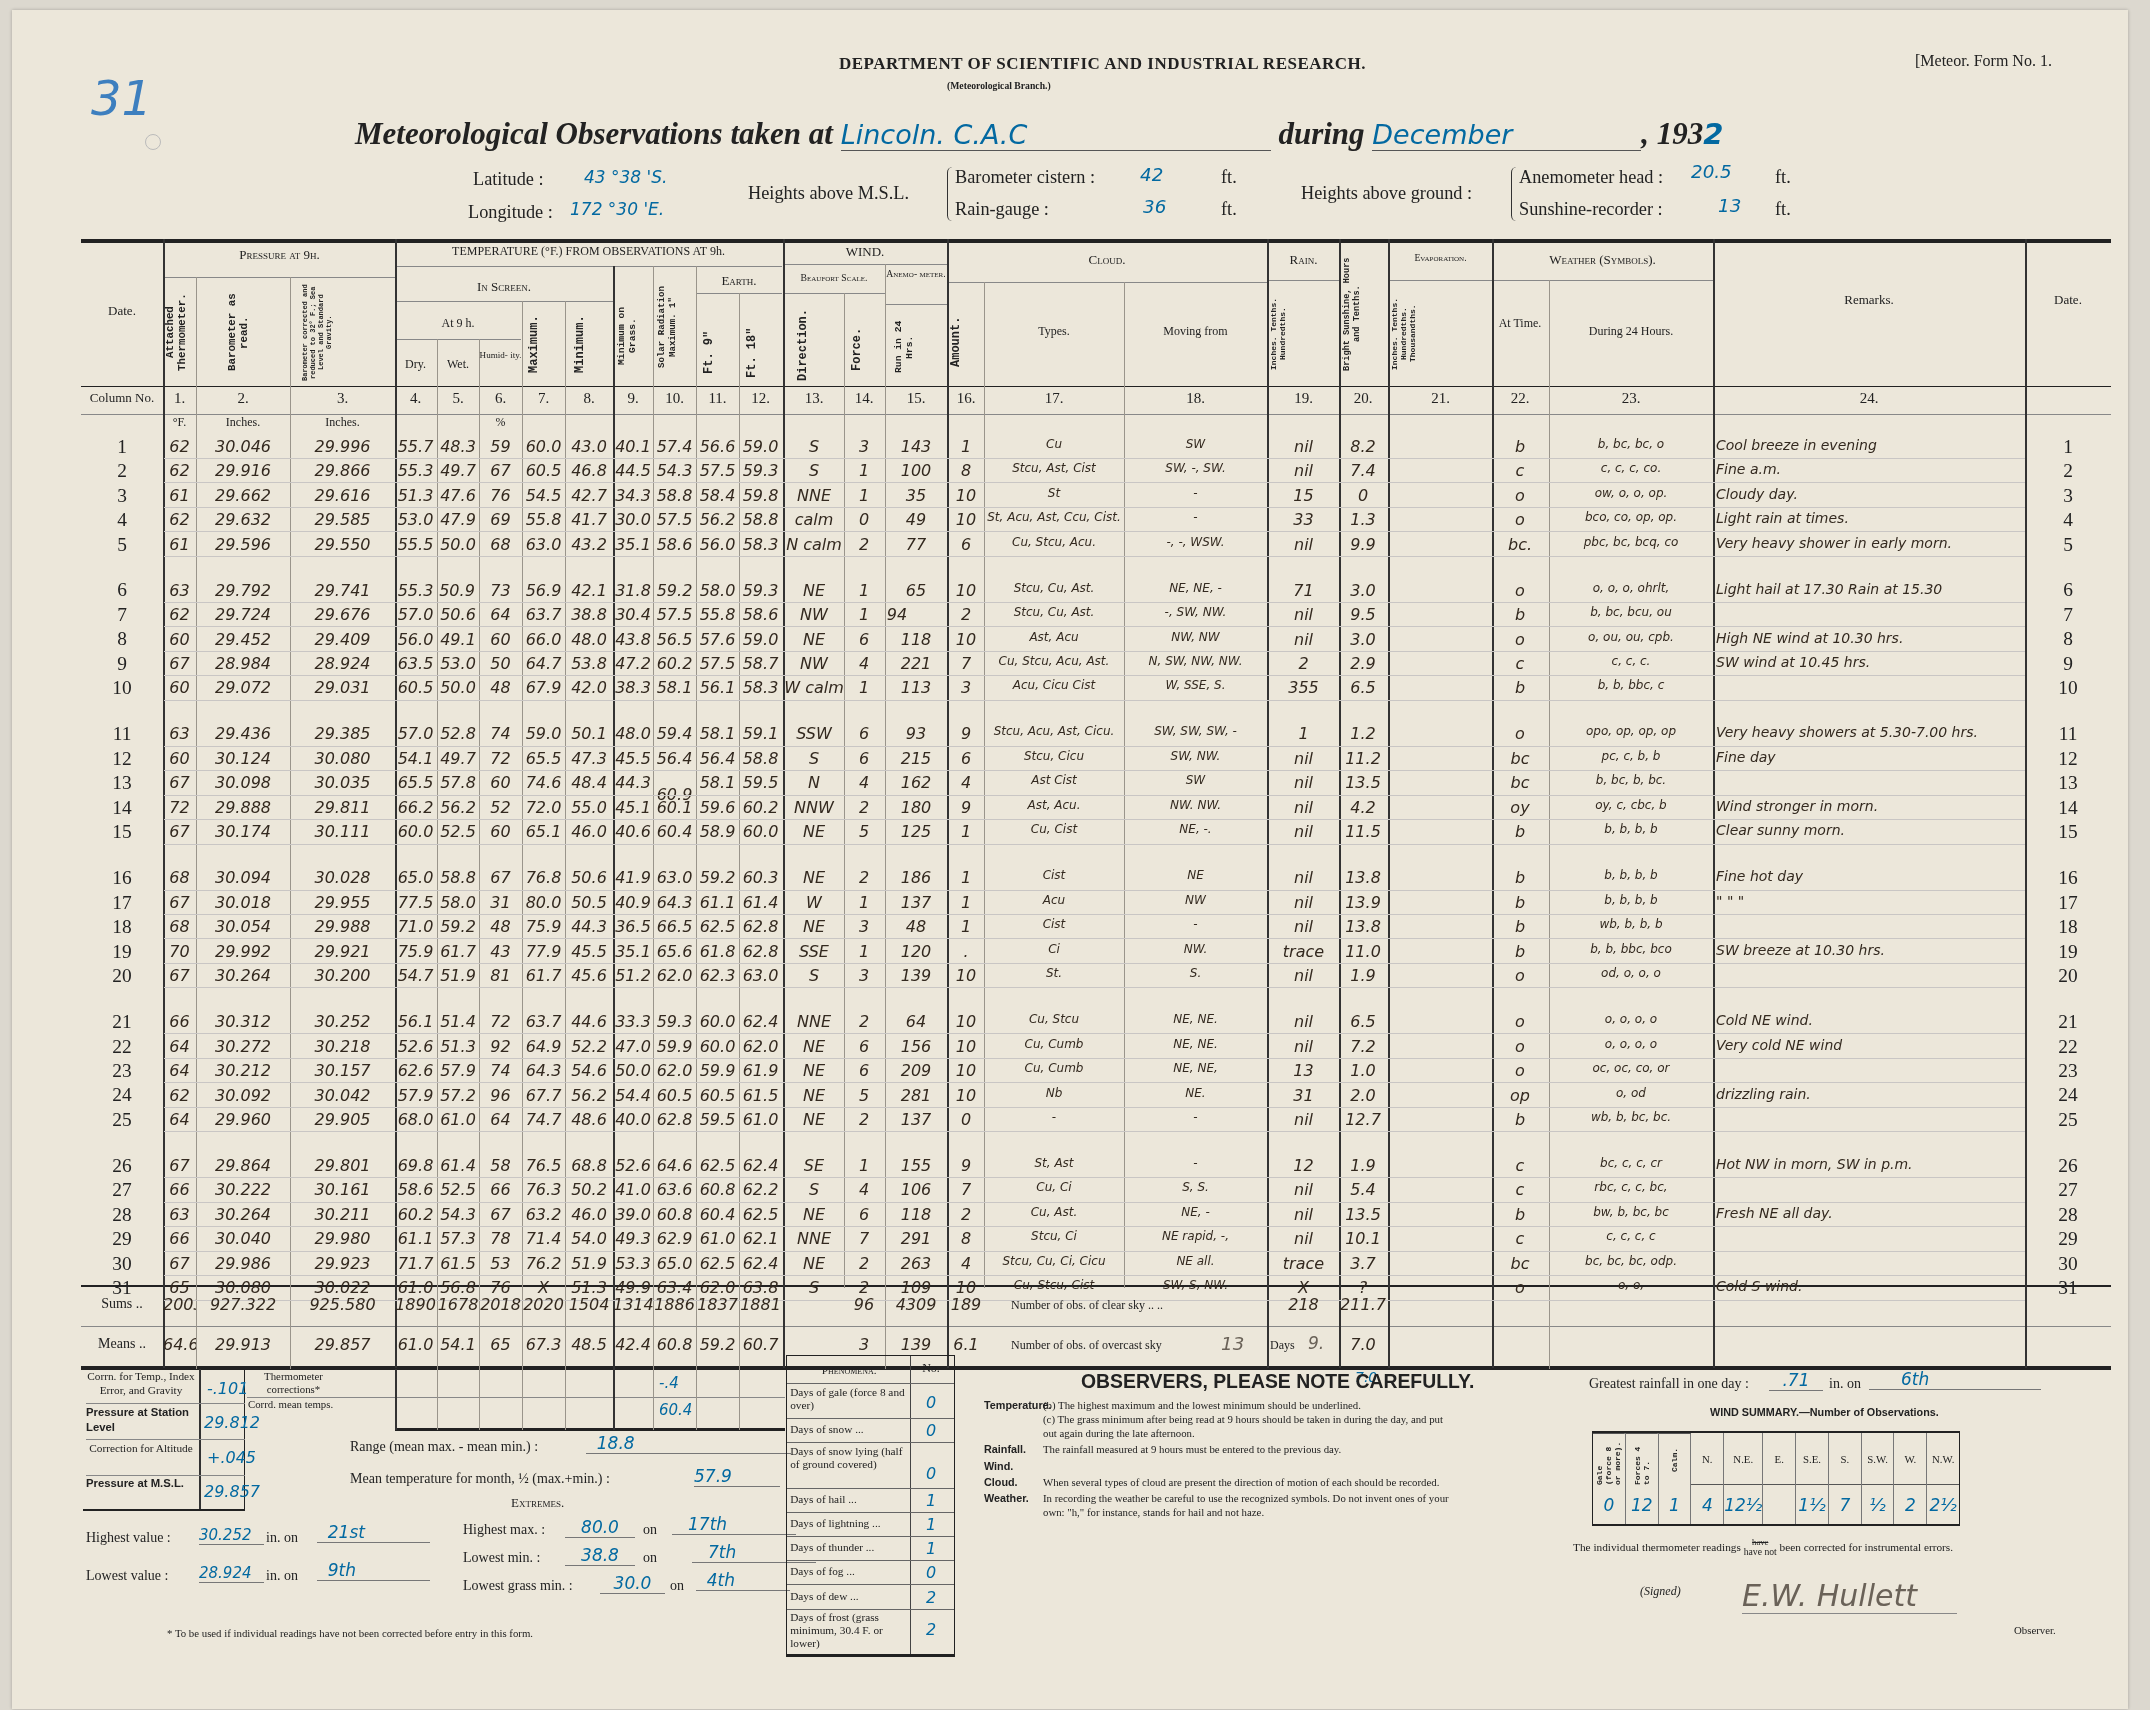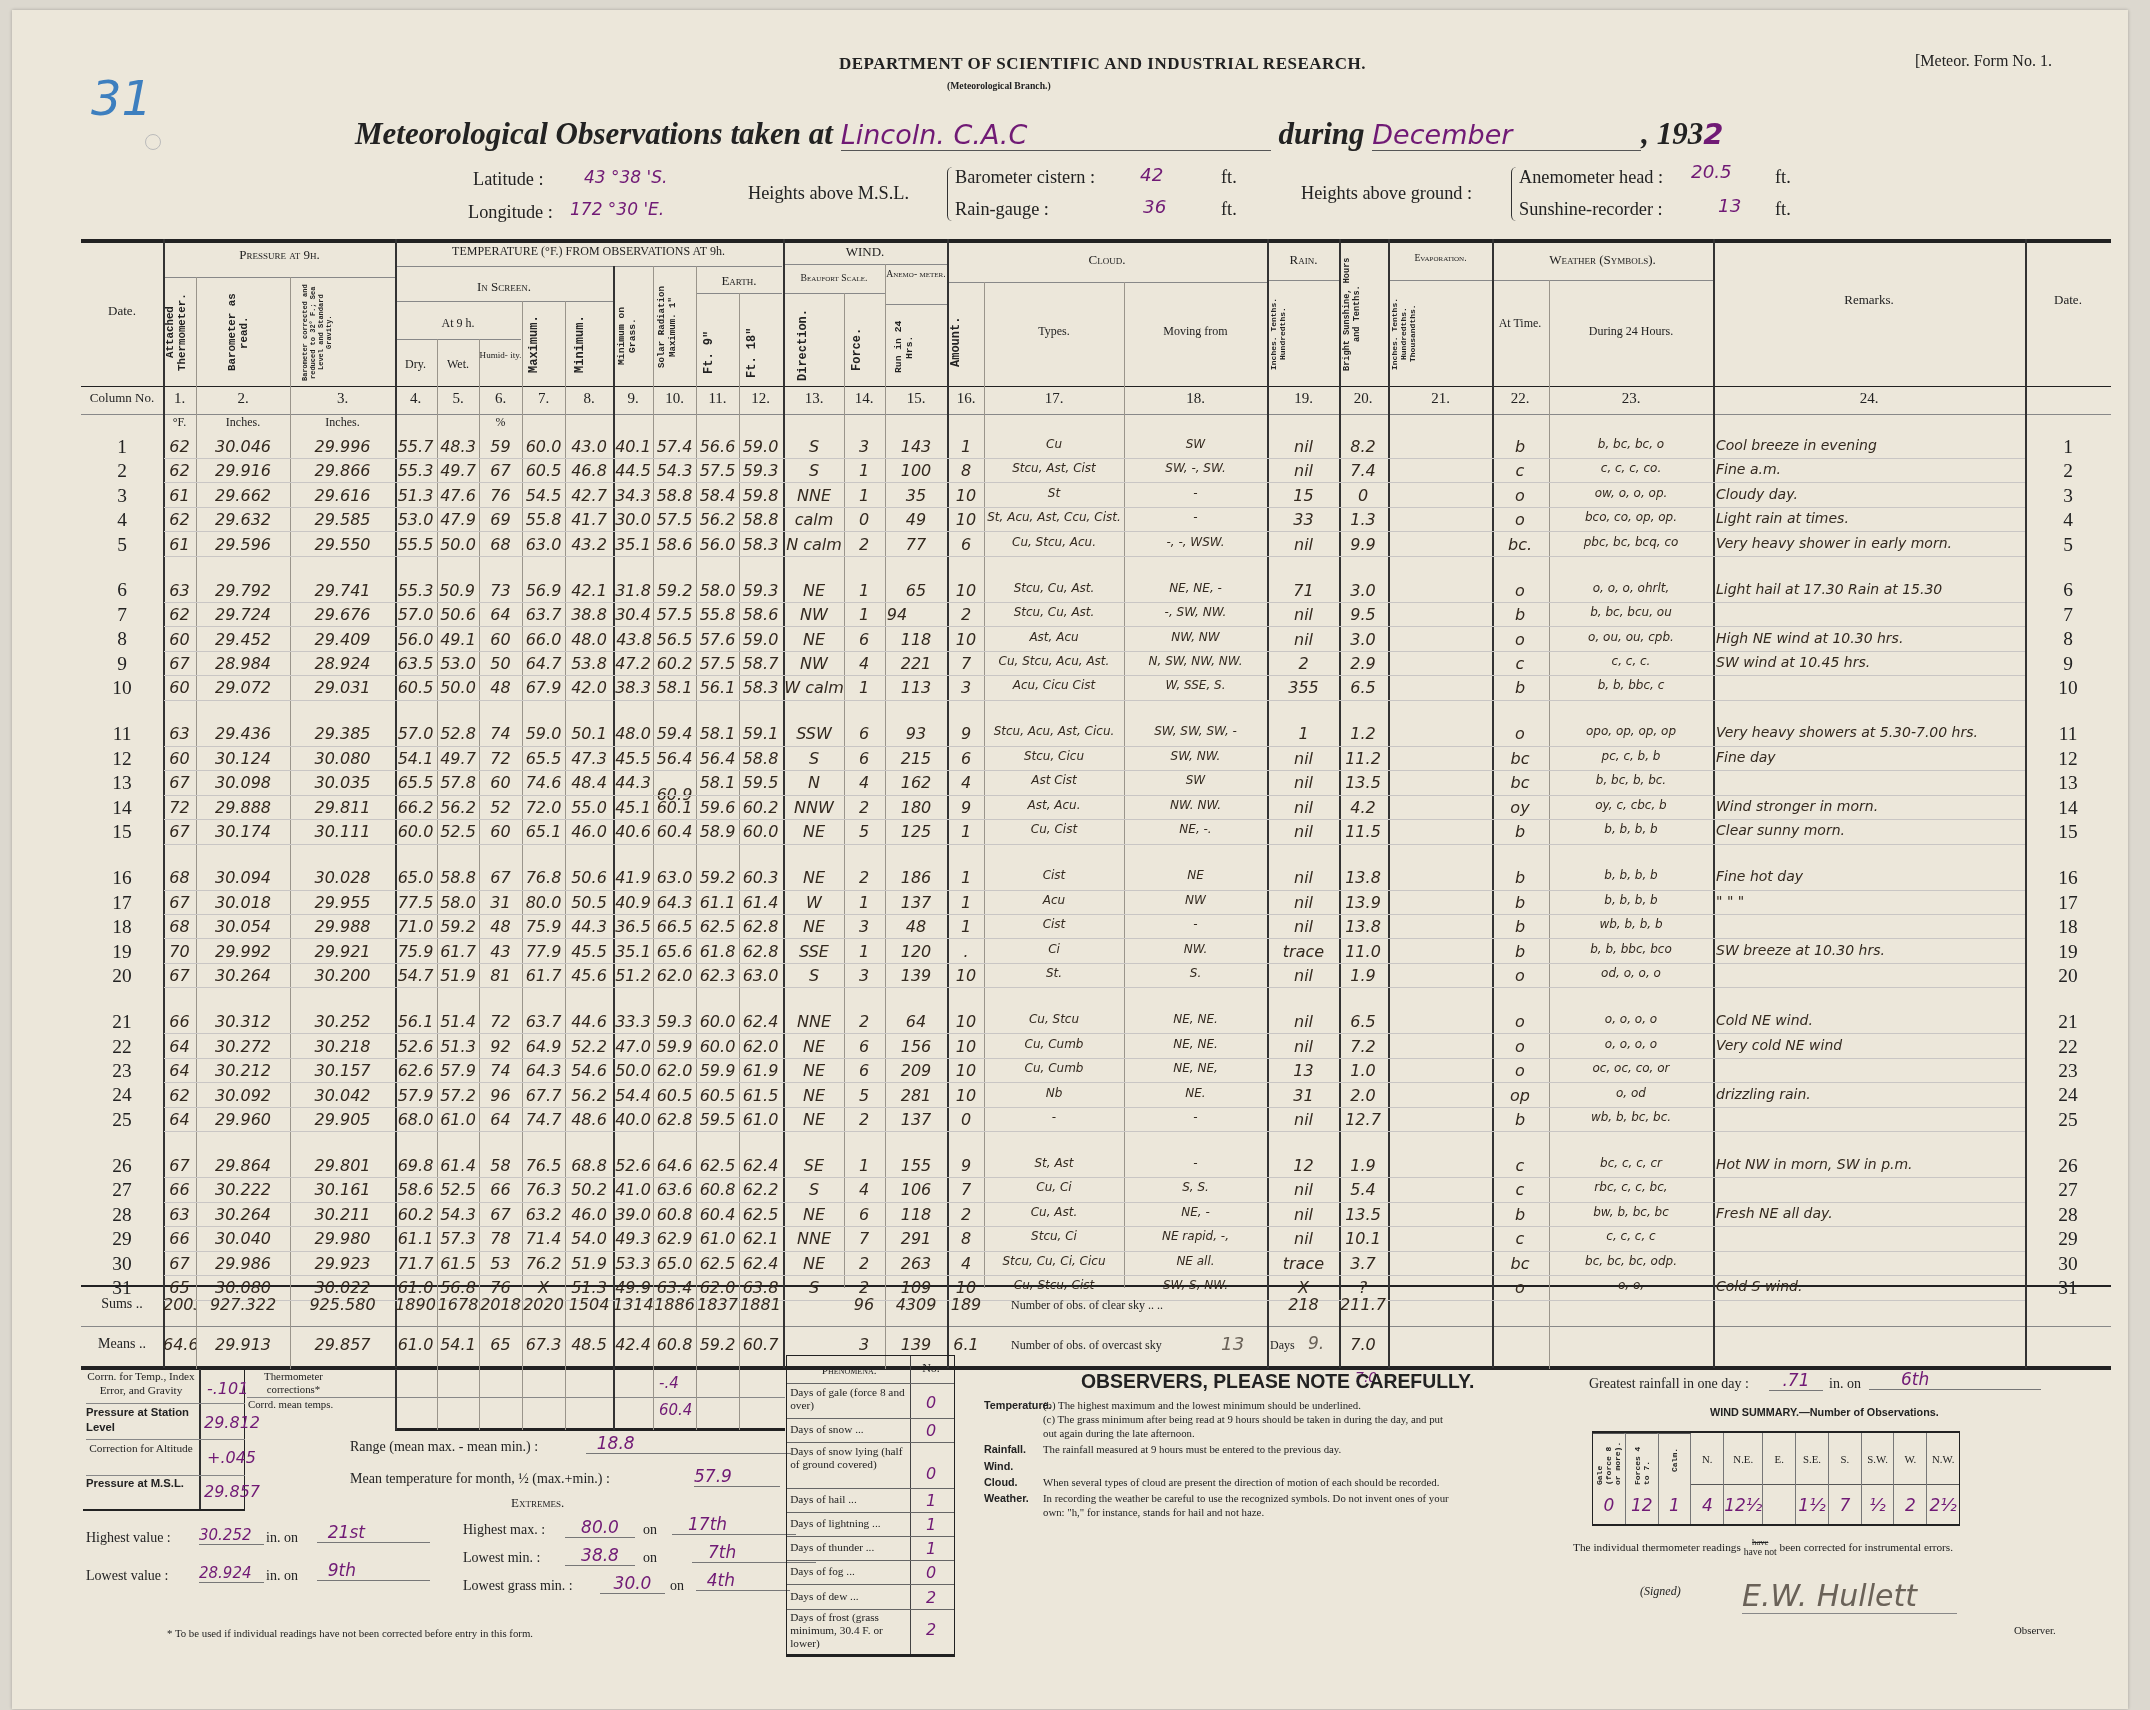--- a/index.html
+++ b/index.html
@@ -1,19 +1,19 @@
 <!DOCTYPE html>
 <html style="font-size:8.6px"><head>
 <meta charset="utf-8">
 <style>
   html,body{margin:0;padding:0;}
   body{width:2151px;height:1711px;background:#dcd8cf;position:relative;overflow:hidden;font-family:"Liberation Serif","DejaVu Serif",serif;color:#222;}
   .paper{position:absolute;left:12px;top:9.7px;width:2116px;height:1699px;background:#ece7da;box-shadow:0 0 3.2px rgba(0,0,0,.25);}
   .abs{position:absolute;}
-  .hand{font-family:"DejaVu Sans",sans-serif;font-style:italic;color:#701a75;}
+  .hand{font-family:"DejaVu Sans",sans-serif;font-style:italic;color:#0369a1;}
   .hand.light{color:#6a6258;}
   .blue{color:#3d7fbf;}
   .t-center{text-align:center;}
   .dept{left:839px;top:54px;font-size:17px;font-weight:bold;letter-spacing:0.5px;}
   .branch{left:947px;top:80px;font-size:9.7px;font-weight:bold;}
   .formno{left:1915px;top:52px;font-size:16px;}
   .title{left:355px;top:116px;font-size:31px;font-weight:bold;font-style:italic;}
   .lbl{font-size:18.3px;}
   .hline{position:absolute;background:#222;}
   .vline{position:absolute;background:#333;width:1.6px;}
@@ -405,21 +405,21 @@
       <div class="datenum" style="left: 81px; top: 628px; width: 82px;">8</div>
       <div class="datenum" style="left: 2025px; top: 628px; width: 86px;">8</div>
       <div class="cell" style="left: 163px; top: 630px; width: 33px;">60</div>
       <div class="cell" style="left: 196px; top: 630px; width: 94px;">29.452</div>
       <div class="cell" style="left: 290px; top: 630px; width: 105px;">29.409</div>
       <div class="cell" style="left: 395px; top: 630px; width: 41px;">56.0</div>
       <div class="cell" style="left: 437px; top: 630px; width: 42px;">49.1</div>
       <div class="cell" style="left: 479px; top: 630px; width: 43px;">60</div>
       <div class="cell" style="left: 522px; top: 630px; width: 43px;">66.0</div>
       <div class="cell" style="left: 565px; top: 630px; width: 48px;">48.0</div>
-      <div class="cell" style="left: 595px; top: 630px; width: 40px; padding-left: 19px;">43.8</div>
+      <div class="cell" style="left: 613px; top: 630px; width: 40px;">43.8</div>
       <div class="cell" style="left: 653px; top: 630px; width: 43px;">56.5</div>
       <div class="cell" style="left: 696px; top: 630px; width: 43px;">57.6</div>
       <div class="cell" style="left: 739px; top: 630px; width: 43px;">59.0</div>
       <div class="cell" style="left: 783px; top: 630px; width: 62px;">NE</div>
       <div class="cell" style="left: 844px; top: 630px; width: 40px;">6</div>
       <div class="cell" style="left: 885px; top: 630px; width: 62px;">118</div>
       <div class="cell" style="left: 947px; top: 630px; width: 38px;">10</div>
       <div class="cell sm" style="left: 984px; top: 630px; width: 140px;">Ast, Acu</div>
       <div class="cell sm" style="left: 1124px; top: 630px; width: 143px;">NW, NW</div>
       <div class="cell" style="left: 1267px; top: 630px; width: 73px;">nil</div>

